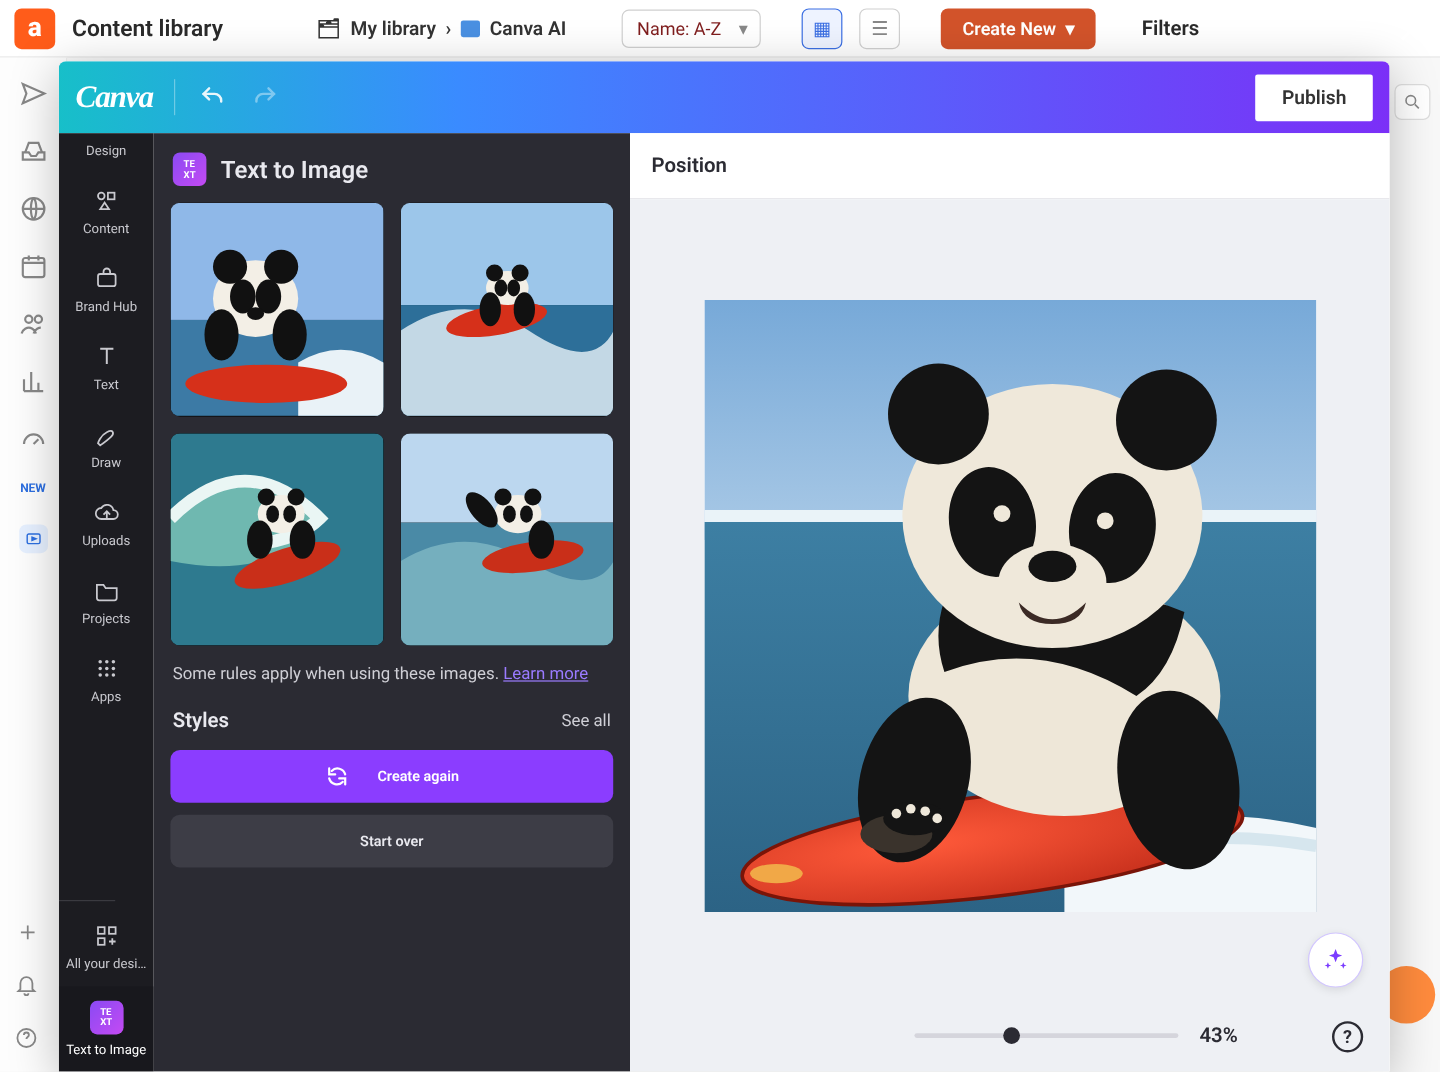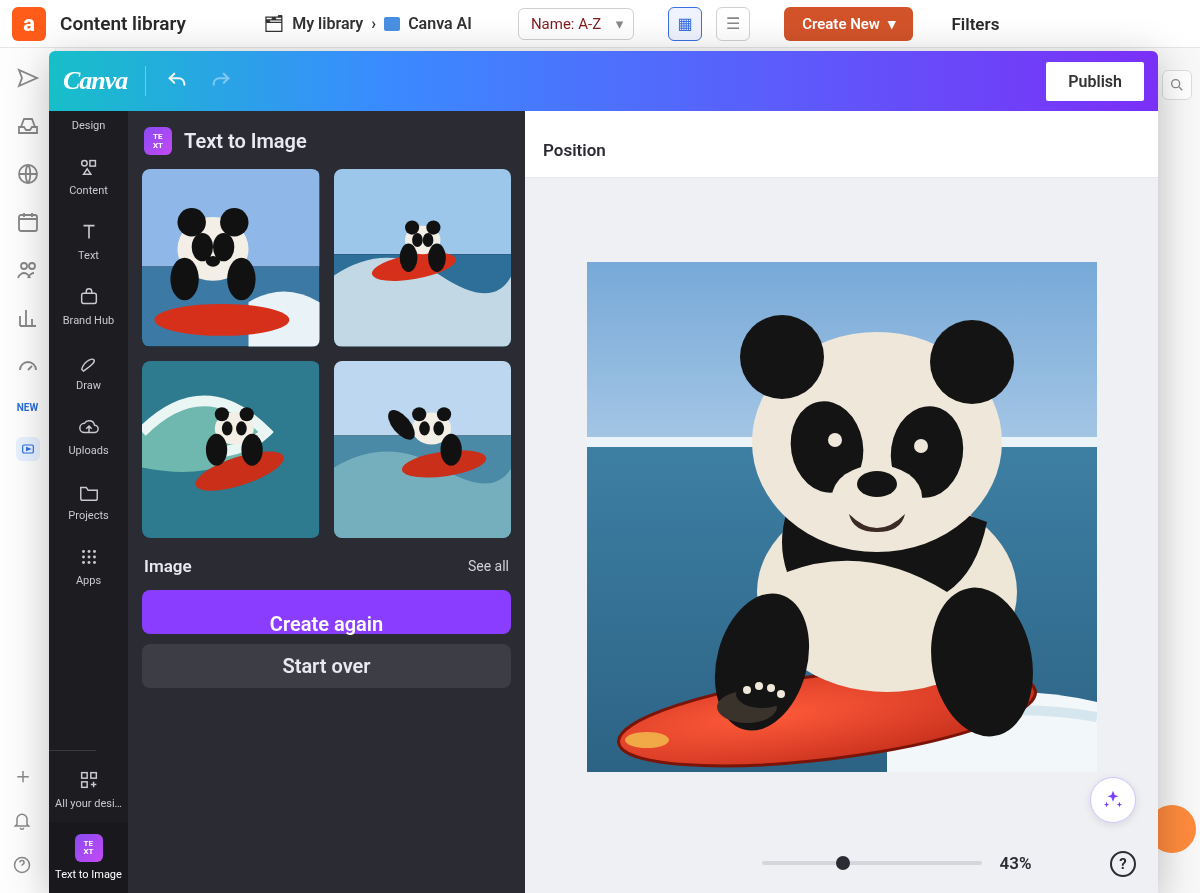--- a/index.html
+++ b/index.html
@@ -61,27 +61,27 @@
 
   .rules { font-size:14px; color:#cfcfd6; margin:14px 2px 0 2px; line-height:1.5; }
   .rules a { color:#9a7bff; text-decoration:underline; cursor:pointer; }
 
   .prompt { margin-top:14px; width:100%; min-height:86px; background:#2b2b33; border:1px solid #5a5a64; border-radius:8px; padding:12px 14px; color:#e9e9ef; font-size:16px; resize:none; outline:none; }
 
   .styles-row { display:flex; align-items:center; justify-content:space-between; margin:18px 2px 4px 2px; }
   .styles-row .lbl { font-size:17px; font-weight:600; }
   .styles-row .see { font-size:14px; color:#cfcfd6; cursor:pointer; }
 
-  .big-btn { width:100%; height:44px; border-radius:8px; display:flex; align-items:center; justify-content:center; gap:24px; font-size:20px; font-weight:600; cursor:pointer; margin-top:10px;flex-direction:column; }
+  .big-btn { width:100%; height:44px; border-radius:8px; display:flex; align-items:center; justify-content:center; gap:24px; font-size:12px; font-weight:600; cursor:pointer; margin-top:10px; }
   .big-btn.primary { background:#8b3dff; color:#fff; }
   .big-btn.secondary { background:#3d3d46; color:#e9e9ef; }
 
   
   .canvas-wrap { flex:1; display:flex; flex-direction:column; background:#fff; min-width:0; }
-  .canvas-top { height:55px; border-bottom:1px solid #e8e8ec; display:flex; align-items:center; padding:0 18px;margin-top:12px; }
+  .canvas-top { height:55px; border-bottom:1px solid #e8e8ec; display:flex; align-items:center; padding:0 18px; }
   .pos-label { font-size:17px; font-weight:600; color:#2b2b33; }
   .canvas-stage { flex:1; background:#eef0f4; position:relative; overflow:hidden; }
   .art { position:absolute; left:62px; top:84px; width:510px; height:510px; background:#fff; }
   .art svg { width:100%; height:100%; display:block; }
 
   .ai-fab { position:absolute; right:22px; bottom:70px; width:46px; height:46px; border-radius:50%; background:#fff; border:1px solid #d2c6ff; display:flex; align-items:center; justify-content:center; box-shadow:0 2px 8px rgba(0,0,0,.1); cursor:pointer; }
   .ai-fab svg { width:22px; height:22px; color:#7b3dff; }
 
   .zoombar { position:absolute; left:50%; transform:translateX(-80px); bottom:20px; display:flex; align-items:center; gap:18px; }
   .zoom-track { width:220px; height:4px; background:#d5d5dc; border-radius:2px; position:relative; }
@@ -201,31 +201,31 @@
       </div>
       <div class="rail-item">
         <svg viewBox="0 0 24 24" fill="none" stroke="currentColor" stroke-width="1.6">
             <circle cx="7" cy="8" r="3"></circle>
             <rect x="13" y="5" width="6" height="6"></rect>
             <path d="M6 20l4-6 4 6z"></path>
           </svg>
         <span>Content</span>
       </div>
       <div class="rail-item">
-        <svg viewBox="0 0 24 24" fill="none" stroke="currentColor" stroke-width="1.8">
-            <path d="M6 5h12M12 5v14"></path>
-          </svg>
-        <span>Text</span>
-      </div>
-      <div class="rail-item">
         <svg viewBox="0 0 24 24" fill="none" stroke="currentColor" stroke-width="1.6">
             <rect x="4" y="8" width="16" height="11" rx="2"></rect>
             <path d="M9 8V6a3 3 0 016 0v2"></path>
           </svg>
         <span>Brand Hub</span>
+      </div>
+      <div class="rail-item">
+        <svg viewBox="0 0 24 24" fill="none" stroke="currentColor" stroke-width="1.8">
+            <path d="M6 5h12M12 5v14"></path>
+          </svg>
+        <span>Text</span>
       </div>
       <div class="rail-item">
         <svg viewBox="0 0 24 24" fill="none" stroke="currentColor" stroke-width="1.6">
             <path d="M4 20s2-7 8-10 7 1 4 4-10 8-10 8l-2-2z"></path>
           </svg>
         <span>Draw</span>
       </div>
       <div class="rail-item">
         <svg viewBox="0 0 24 24" fill="none" stroke="currentColor" stroke-width="1.6">
             <path d="M7 18a5 5 0 010-10 6 6 0 0111 2 4 4 0 010 8H7z"></path>
@@ -340,24 +340,27 @@
             <circle cx="48" cy="30" r="4" fill="#111"></circle>
               <circle cx="62" cy="30" r="4" fill="#111"></circle>
             <ellipse cx="51" cy="38" rx="3" ry="4" fill="#111"></ellipse>
               <ellipse cx="59" cy="38" rx="3" ry="4" fill="#111"></ellipse>
             <ellipse cx="38" cy="36" rx="5" ry="10" fill="#111" transform="rotate(-40 38 36)"></ellipse>
             <ellipse cx="66" cy="50" rx="6" ry="9" fill="#111"></ellipse>
           </svg>
         </div>
       </div>
 
+      <div class="rules">
+        <span>Some rules apply when using these images. </span><a>Learn more</a>
+      </div>
 
 
       <div class="styles-row">
-        <div class="lbl">Image</div>
+        <div class="lbl">Styles</div>
         <div class="see">See all</div>
       </div>
 
       <div class="big-btn primary">
         <svg width="20" height="20" viewBox="0 0 24 24" fill="none" stroke="#fff" stroke-width="2.2" stroke-linecap="round">
             <path d="M4 4v6h6"></path>
             <path d="M20 20v-6h-6"></path>
             <path d="M20 10A8 8 0 006.5 6.5"></path>
             <path d="M4 14a8 8 0 0013.5 3.5"></path>
           </svg>

